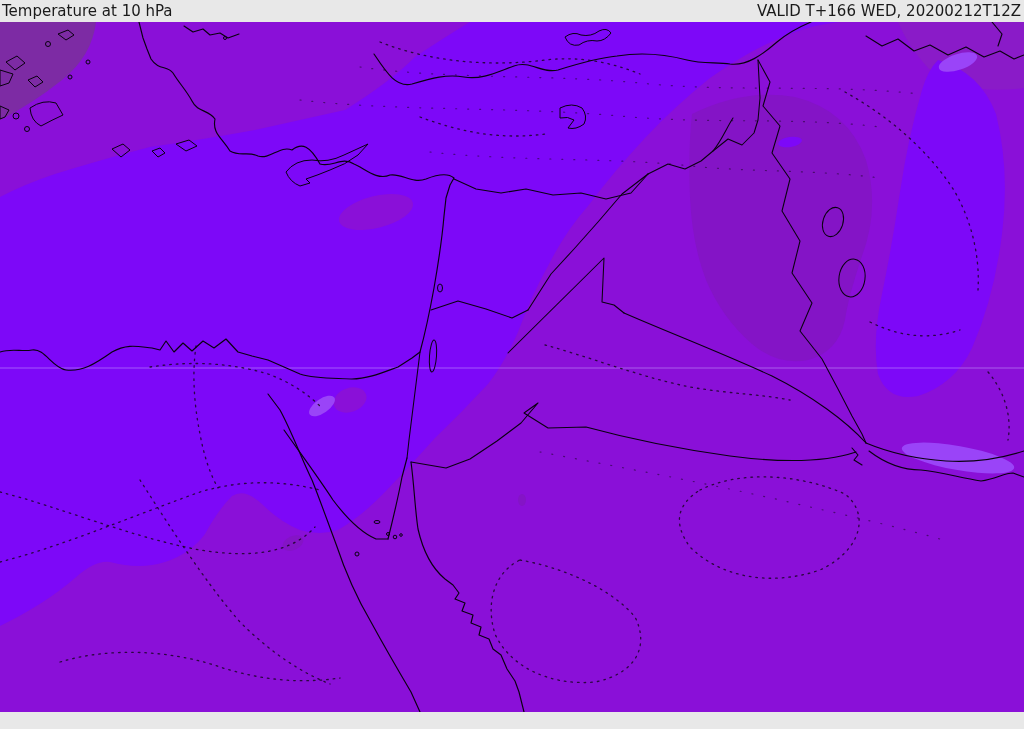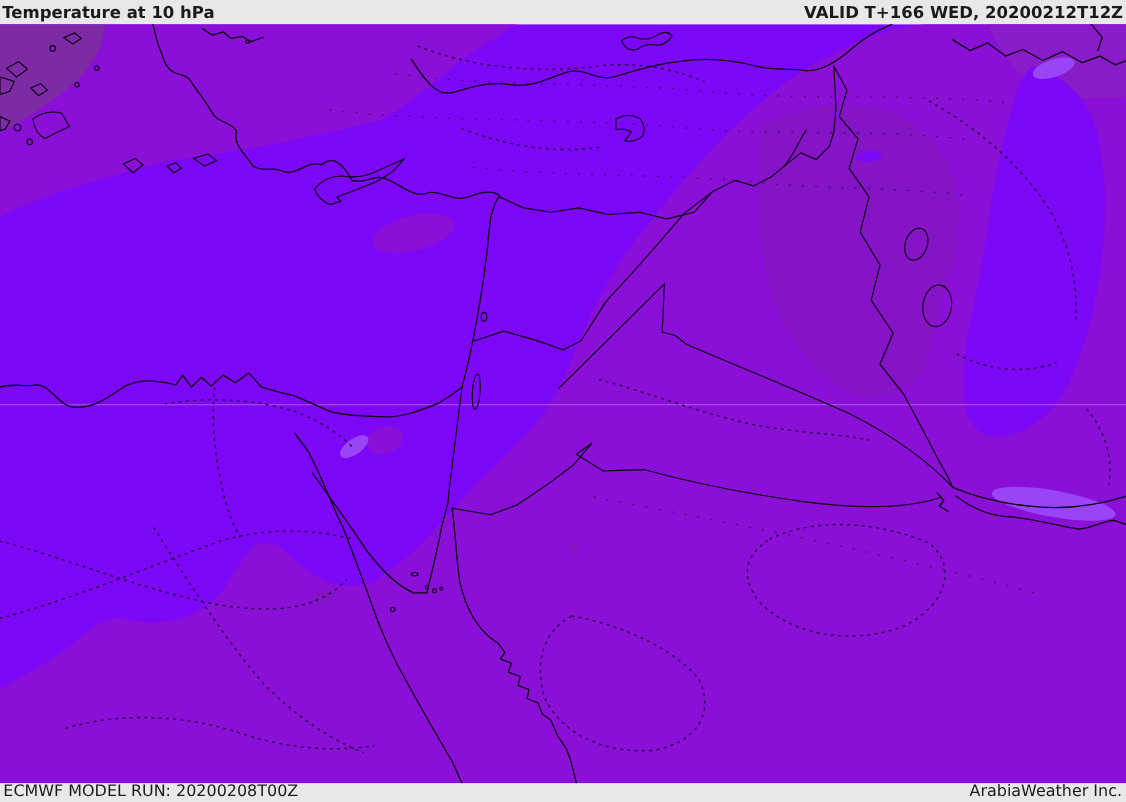--- a/index.html
+++ b/index.html
@@ -8,21 +8,21 @@
     font-family:"DejaVu Sans","Liberation Sans",sans-serif;
     position:relative;overflow:hidden;
     background:var(--bar-bg,#e8e8e8);
   }
   .bar{
     background:var(--bar-bg,#e8e8e8);
     color:var(--bar-text,#1a1a1a);
     display:flex;justify-content:space-between;align-items:flex-end;
     box-sizing:border-box;
   }
-  .bar.top{height:22px;font-size:15px;line-height:21px;padding:0 3px 0 2px;font-weight:bold;}
+  .bar.top{height:22px;font-size:15px;line-height:21px;padding:0 3px 0 2px;}
   .bar.bottom{height:17px;font-size:14.5px;line-height:16px;padding:0 4px 1px 3px;}
   .map-wrap{width:1024px;height:690px;display:block;}
   svg{display:block;}
   .fill-bright{fill:var(--base-bright);}
   .fill-medium{fill:var(--medium);}
   .fill-dark{fill:var(--dark);}
   .fill-dull-nw{fill:var(--dull-nw);}
   .fill-dull-ne{fill:var(--dull-ne);}
   .fill-light{fill:var(--light);}
   .coast{stroke:var(--line);stroke-width:1.15;fill:none;stroke-linejoin:round;stroke-linecap:round;}
@@ -147,18 +147,14 @@
       <path class="lake" d="M 565,15 q 8,-6 16,-2 q 10,2 18,-4 q 8,-4 12,2 q -6,8 -14,8 q -10,-2 -18,4 q -10,2 -14,-8 z"></path>
       <path class="lake" d="M 560,86 q 12,-6 22,0 q 6,8 2,16 q -8,6 -16,4 l 6,-8 q -6,-4 -14,-2 z"></path>
       <ellipse class="lake" cx="833" cy="200" rx="10" ry="15" transform="rotate(18 833 200)"></ellipse>
       <ellipse class="lake" cx="852" cy="256" rx="13" ry="19" transform="rotate(8 852 256)"></ellipse>
       <ellipse class="lake" cx="440" cy="266" rx="2.5" ry="4"></ellipse>
       <ellipse class="lake" cx="433" cy="334" rx="3.5" ry="16" transform="rotate(4 433 334)"></ellipse>
     </g>
   </svg>
   </div>
 
-  <div class="bar bottom">
-    <span>ECMWF MODEL RUN: 20200208T00Z</span>
-    <span>ArabiaWeather Inc.</span>
-  </div>
 
 </div>
 
 </body></html>

